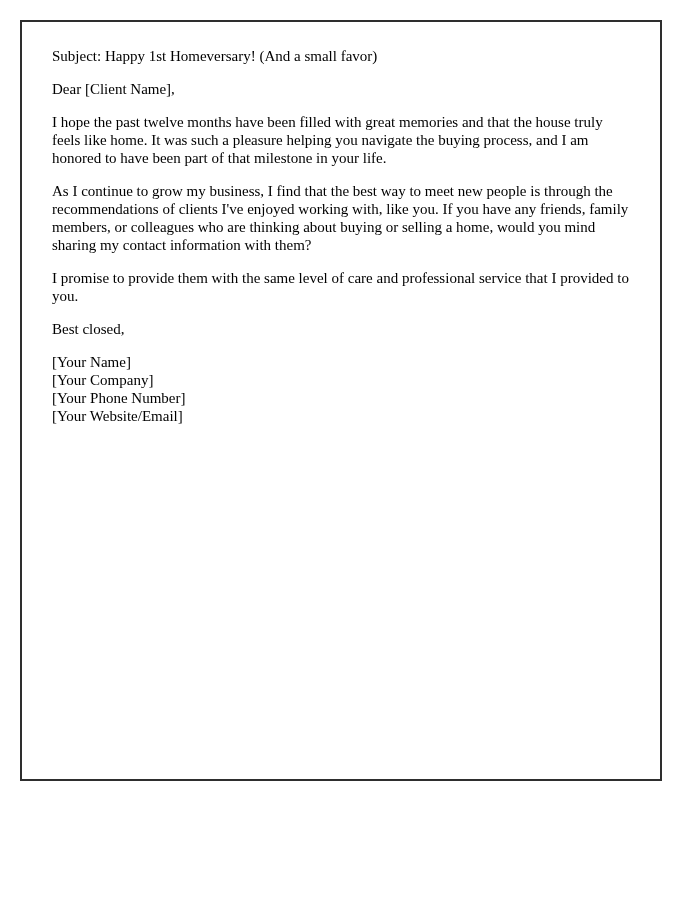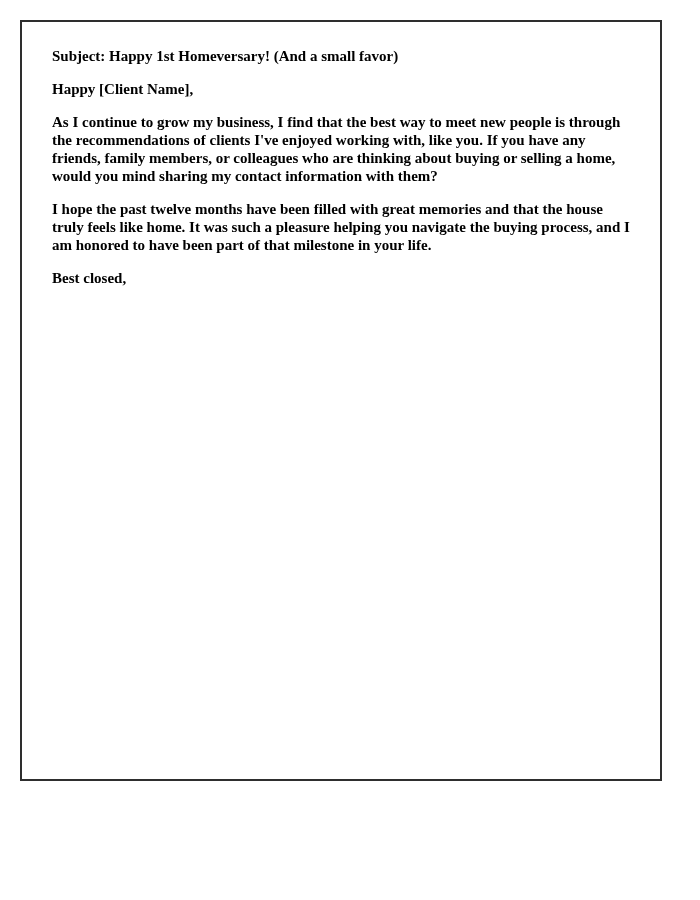--- a/index.html
+++ b/index.html
@@ -21,21 +21,20 @@
   .letter {
     position: absolute;
     left: 20px;
     top: 20px;
     width: 642px;
     height: 761px;
     box-sizing: border-box;
     border: 2px solid #2e2e2e;
     background: #ffffff;
     padding: 10px 30px;
-    font-weight: bold;
   }
   .letter p {
     margin: 15px 0;
     font-size: 15px;
     line-height: 18px;
   }
   .signature {
     margin-top: 15px;
     font-size: 15px;
     line-height: 18px;
@@ -43,18 +42,25 @@
   .signature div {
     line-height: 18px;
   }
 </style>
 </head>
 <body>
 
 <div class="page">
   <div class="letter" style="border-color: rgb(46, 46, 46); color: rgb(0, 0, 0);">
     <p>Subject: Happy 1st Homeversary! (And a small favor)</p>
-    <p>Happy [Client Name],</p>
+    <p>Dear [Client Name],</p>
+    <p>I hope the past twelve months have been filled with great memories and that the house truly feels like home. It was such a pleasure helping you navigate the buying process, and I am honored to have been part of that milestone in your life.</p>
     <p>As I continue to grow my business, I find that the best way to meet new people is through the recommendations of clients I've enjoyed working with, like you. If you have any friends, family members, or colleagues who are thinking about buying or selling a home, would you mind sharing my contact information with them?</p>
-    <p>I hope the past twelve months have been filled with great memories and that the house truly feels like home. It was such a pleasure helping you navigate the buying process, and I am honored to have been part of that milestone in your life.</p>
+    <p>I promise to provide them with the same level of care and professional service that I provided to you.</p>
     <p>Best closed,</p>
+    <div class="signature">
+      <div>[Your Name]</div>
+      <div>[Your Company]</div>
+      <div>[Your Phone Number]</div>
+      <div>[Your Website/Email]</div>
+    </div>
   </div>
 </div>
 
 </body></html>

